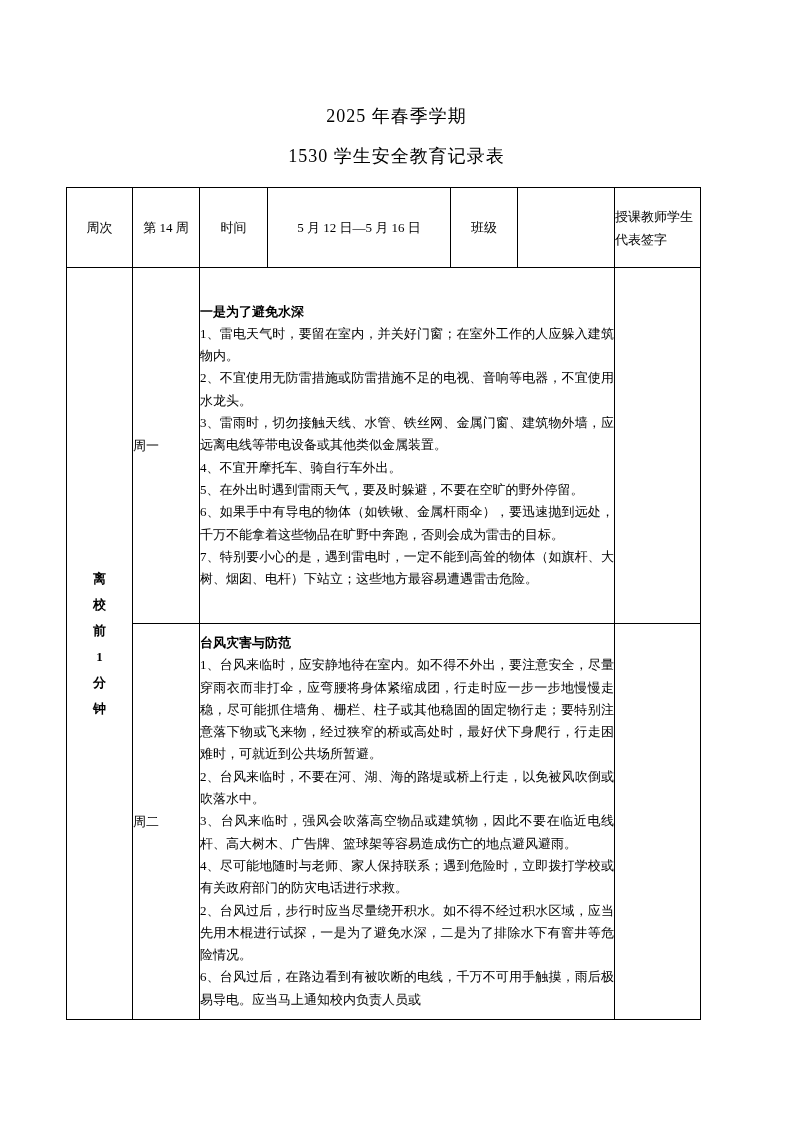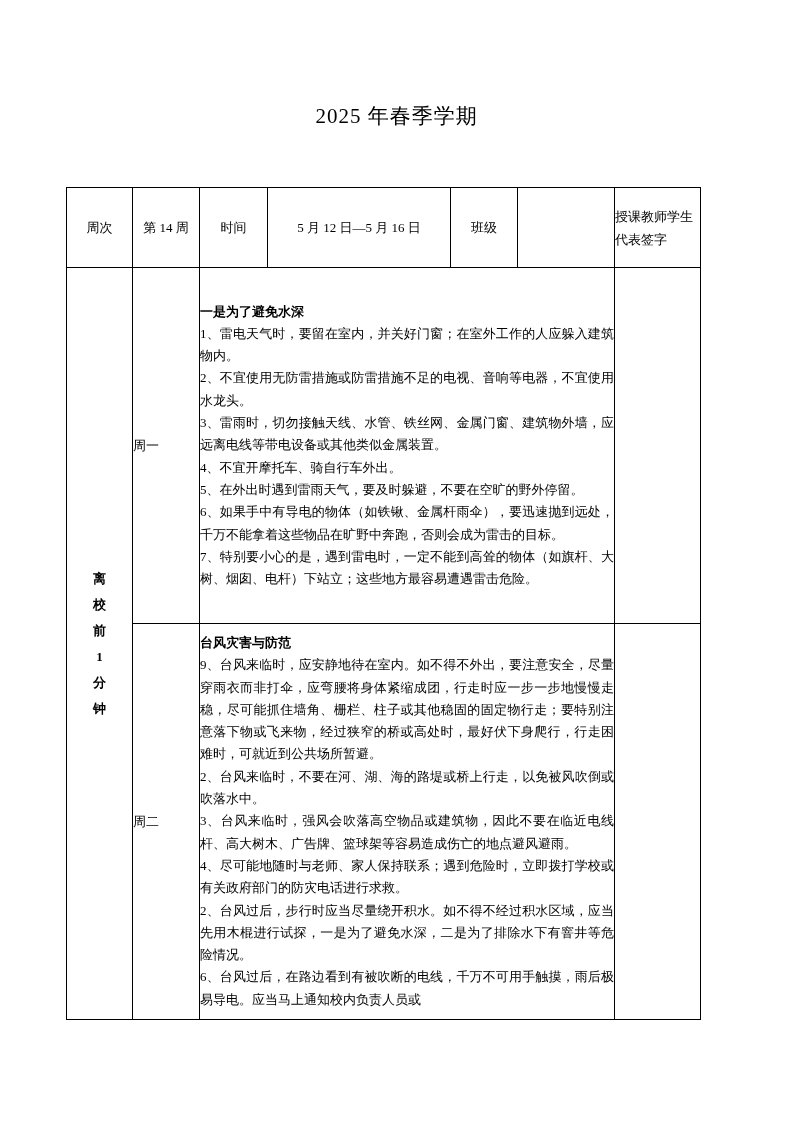--- a/index.html
+++ b/index.html
@@ -23,21 +23,21 @@
     height: 1122px;
   }
   .title-block {
     position: absolute;
     left: 0;
     top: 96px;
     width: 793px;
     text-align: center;
   }
   .title-line {
-    font-size: 21px;
+    font-size: 18px;
     line-height: 40px;
     letter-spacing: 1px;
     white-space: nowrap;
   }
 
   table.record {
     position: absolute;
     left: 66px;
     top: 187px;
     width: 634px;
@@ -108,20 +108,21 @@
   .clip-row1 { height: 355px; }
   .clip-row2 { height: 395px; }
 </style>
 </head>
 <body>
 
 <div class="page">
 
   <div class="title-block">
     <div class="title-line">2025 年春季学期</div>
+    <div class="title-line">1530 学生安全教育记录表</div>
   </div>
 
   <table class="record">
     <colgroup>
       <col style="width:66px">
       <col style="width:67px">
       <col style="width:68px">
       <col style="width:183px">
       <col style="width:67px">
       <col style="width:97px">
@@ -158,21 +159,21 @@
           <p>6、如果手中有导电的物体（如铁锹、金属杆雨伞），要迅速抛到远处，千万不能拿着这些物品在旷野中奔跑，否则会成为雷击的目标。</p>
           <p>7、特别要小心的是，遇到雷电时，一定不能到高耸的物体（如旗杆、大树、烟囱、电杆）下站立；这些地方最容易遭遇雷击危险。</p>
         </td>
         <td class="sig-cell"></td>
       </tr>
 
       <tr>
         <td class="weekday">周二</td>
         <td class="content clip-row2" colspan="4">
           <span class="sub-title">台风灾害与防范</span>
-          <p>9、台风来临时，应安静地待在室内。如不得不外出，要注意安全，尽量穿雨衣而非打伞，应弯腰将身体紧缩成团，行走时应一步一步地慢慢走稳，尽可能抓住墙角、栅栏、柱子或其他稳固的固定物行走；要特别注意落下物或飞来物，经过狭窄的桥或高处时，最好伏下身爬行，行走困难时，可就近到公共场所暂避。</p>
+          <p>1、台风来临时，应安静地待在室内。如不得不外出，要注意安全，尽量穿雨衣而非打伞，应弯腰将身体紧缩成团，行走时应一步一步地慢慢走稳，尽可能抓住墙角、栅栏、柱子或其他稳固的固定物行走；要特别注意落下物或飞来物，经过狭窄的桥或高处时，最好伏下身爬行，行走困难时，可就近到公共场所暂避。</p>
           <p>2、台风来临时，不要在河、湖、海的路堤或桥上行走，以免被风吹倒或吹落水中。</p>
           <p>3、台风来临时，强风会吹落高空物品或建筑物，因此不要在临近电线杆、高大树木、广告牌、篮球架等容易造成伤亡的地点避风避雨。</p>
           <p>4、尽可能地随时与老师、家人保持联系；遇到危险时，立即拨打学校或有关政府部门的防灾电话进行求救。</p>
           <p>2、台风过后，步行时应当尽量绕开积水。如不得不经过积水区域，应当先用木棍进行试探，一是为了避免水深，二是为了排除水下有窨井等危险情况。</p>
           <p>6、台风过后，在路边看到有被吹断的电线，千万不可用手触摸，雨后极易导电。应当马上通知校内负责人员或</p>
         </td>
         <td class="sig-cell"></td>
       </tr>
     </tbody>
   </table>

